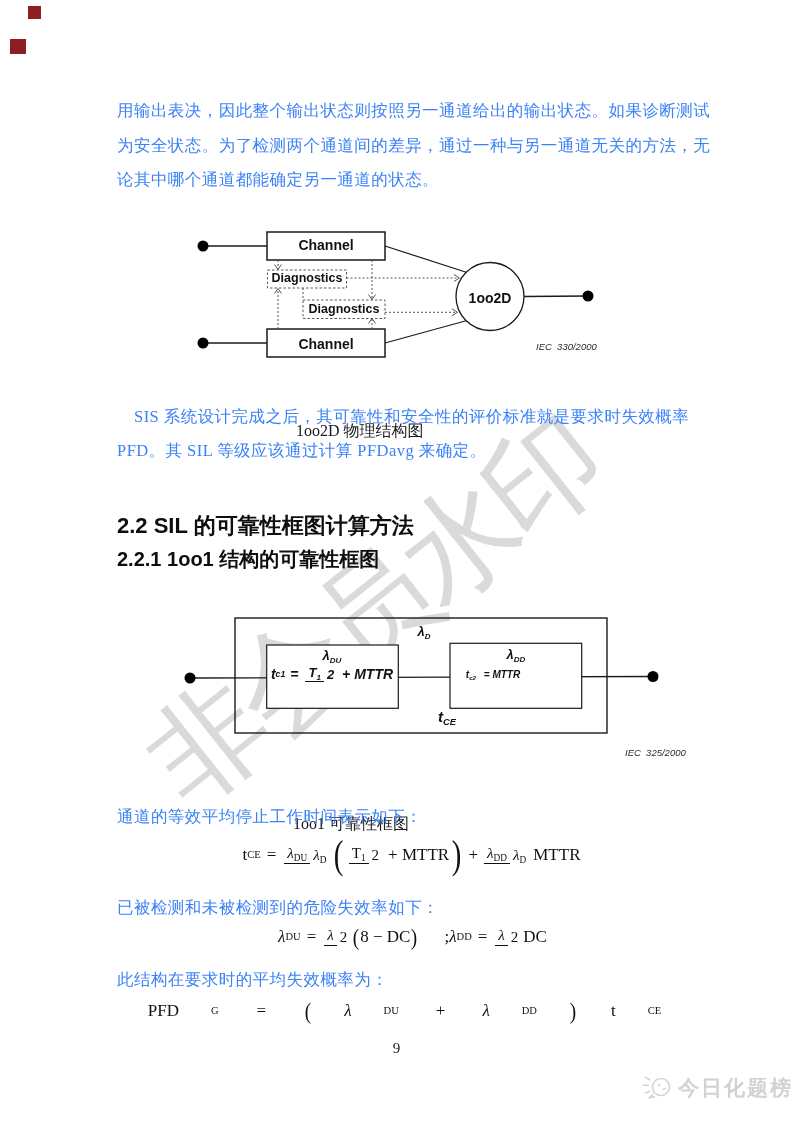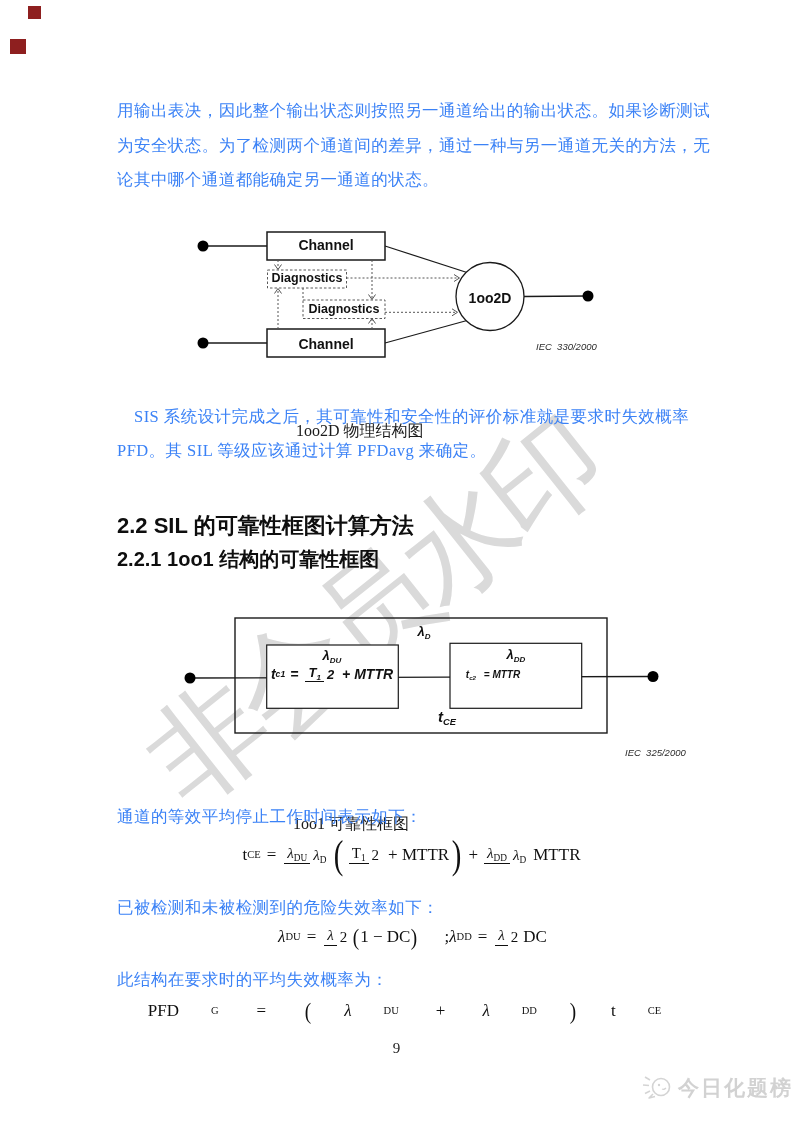--- a/index.html
+++ b/index.html
@@ -175,21 +175,21 @@
   <div class="formula" style="top:916px;height:42px;">
     <div class="row fs17" style="position:relative;left:16px;">
       <span class="gl">λ</span>
         <sub>DU</sub>
       <span style="margin:0 6px;">=</span>
       <span class="frac fs15">
         <span class="num gl">λ</span>
         <span class="den">2</span>
       </span>
       <span class="midp">(</span>
-      <span>1 − DC</span>
+      <span>8 − DC</span>
       <span class="midp">)</span>
       <span style="margin-left:26px;">;</span>
       <span class="gl">λ</span>
         <sub>DD</sub>
       <span style="margin:0 6px;">=</span>
       <span class="frac fs15">
         <span class="num gl">λ</span>
         <span class="den">2</span>
       </span>
       <span>DC</span>

